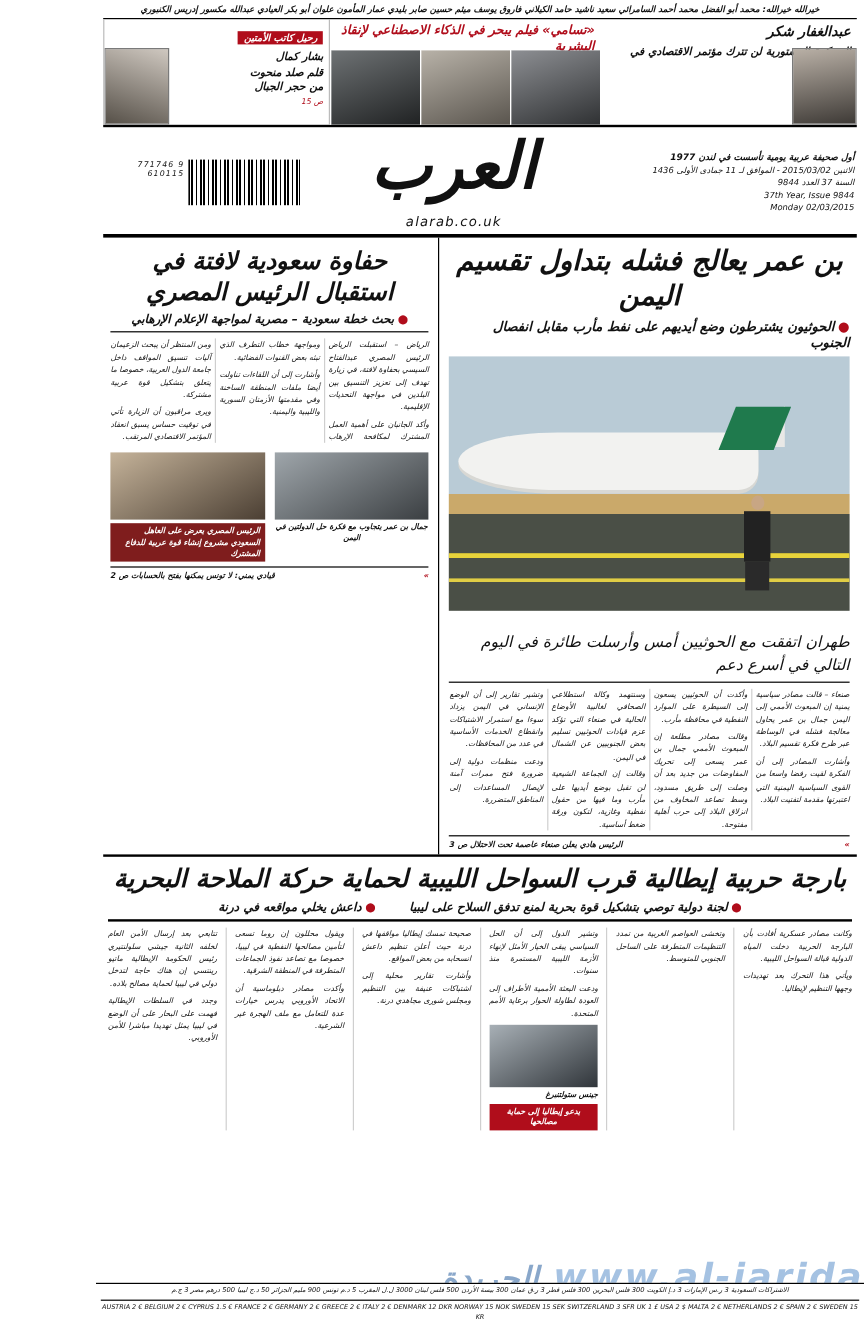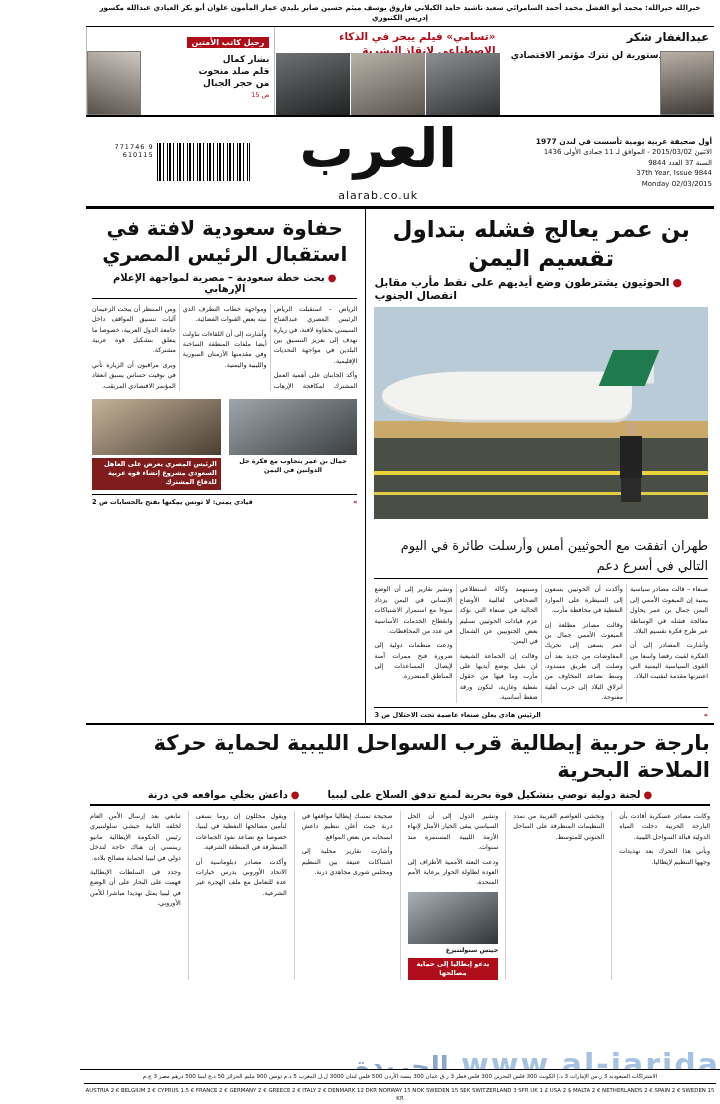--- a/index.html
+++ b/index.html
@@ -6,21 +6,21 @@
   html, body { margin: 0; padding: 0; }
   body {
     width: 720px;
     height: 1104px;
     background: #fff;
     font-family: "DejaVu Sans", "Liberation Sans", sans-serif;
     color: #111;
     overflow: hidden;
     position: relative;
   }
-  .page { width: 640px; height: 1104px; position: relative; padding: 0 6px; }
+  .page { width: 640px; height: 1104px; position: relative; padding: 0 6px; font-style: italic; }
 
   
   .contrib-strip {
     font-size: 7.2px;
     text-align: center;
     padding: 3px 4px 2px 4px;
     line-height: 1.45;
     border-bottom: 1px solid #000;
     font-weight: bold;
     color: #111;
@@ -109,21 +109,21 @@
 
   
   .sec-top { display: flex; border-bottom: 2px solid #000; }
   .col-main { width: 55.5%; padding: 6px 6px 4px 8px; border-left: 1px solid #000; }
   .col-side { width: 44.5%; padding: 6px 8px 4px 6px; }
 
   .headline-main {
     font-size: 23px; font-weight: bold; text-align: center; line-height: 1.25; color: #111;
   }
   .subhead-main {
-    font-size: 11px; font-weight: bold; text-align: left; margin-top: 4px; color: #111;
+    font-size: 11px; font-weight: bold; text-align: right; margin-top: 4px; color: #111;
   }
   .bullet { color: #b00d1b; margin-left: 3px; }
   .main-photo {
     margin-top: 5px;
     height: 212px;
     background: linear-gradient(#b9cbd6 0 54%, #caa96a 54% 62%, #4a4f46 62% 100%);
     position: relative;
     overflow: hidden;
   }
   .plane {
@@ -169,21 +169,21 @@
     padding: 2px 4px; margin-top: 3px; line-height: 1.4;
   }
   .foot-note {
     font-size: 6.6px; font-weight: bold; border-top: 1px solid #000; margin-top: 4px; padding-top: 3px;
     display: flex; justify-content: space-between; align-items: center;
   }
   .chev { color: #b00d1b; font-weight: bold; }
 
   
   .sec-bottom { padding: 5px 4px 0 4px; }
-  .b-headline { font-size: 21px; font-weight: bold; line-height: 1.3; }
+  .b-headline { font-size: 21px; font-weight: bold; text-align: center; line-height: 1.3; }
   .b-subline { display: flex; justify-content: center; gap: 28px; font-size: 10px; font-weight: bold; margin-top: 5px; padding-bottom: 4px; border-bottom: 2px solid #000; }
   .b-body { display: flex; margin-top: 5px; gap: 7px; }
   .b-col { flex: 1; font-size: 6.4px; line-height: 1.62; text-align: justify; border-left: 1px solid #cfcfcf; padding-left: 7px; }
   .b-col:last-child { border-left: none; padding-left: 0; }
   .b-col p { margin: 0 0 4px 0; }
   .b-photo-box { margin-top: 4px; }
   .b-photo { width: 100%; height: 52px; background: linear-gradient(150deg,#a8b0b6,#30353a); }
   .b-caption { font-size: 6.4px; text-align: right; font-weight: bold; line-height: 1.4; padding-top: 2px; }
   .b-redstrip { background:#b00d1b;color:#fff;font-size:6.6px;font-weight:bold;padding:2px 4px;margin-top:3px;line-height:1.4;text-align:center; }
 

